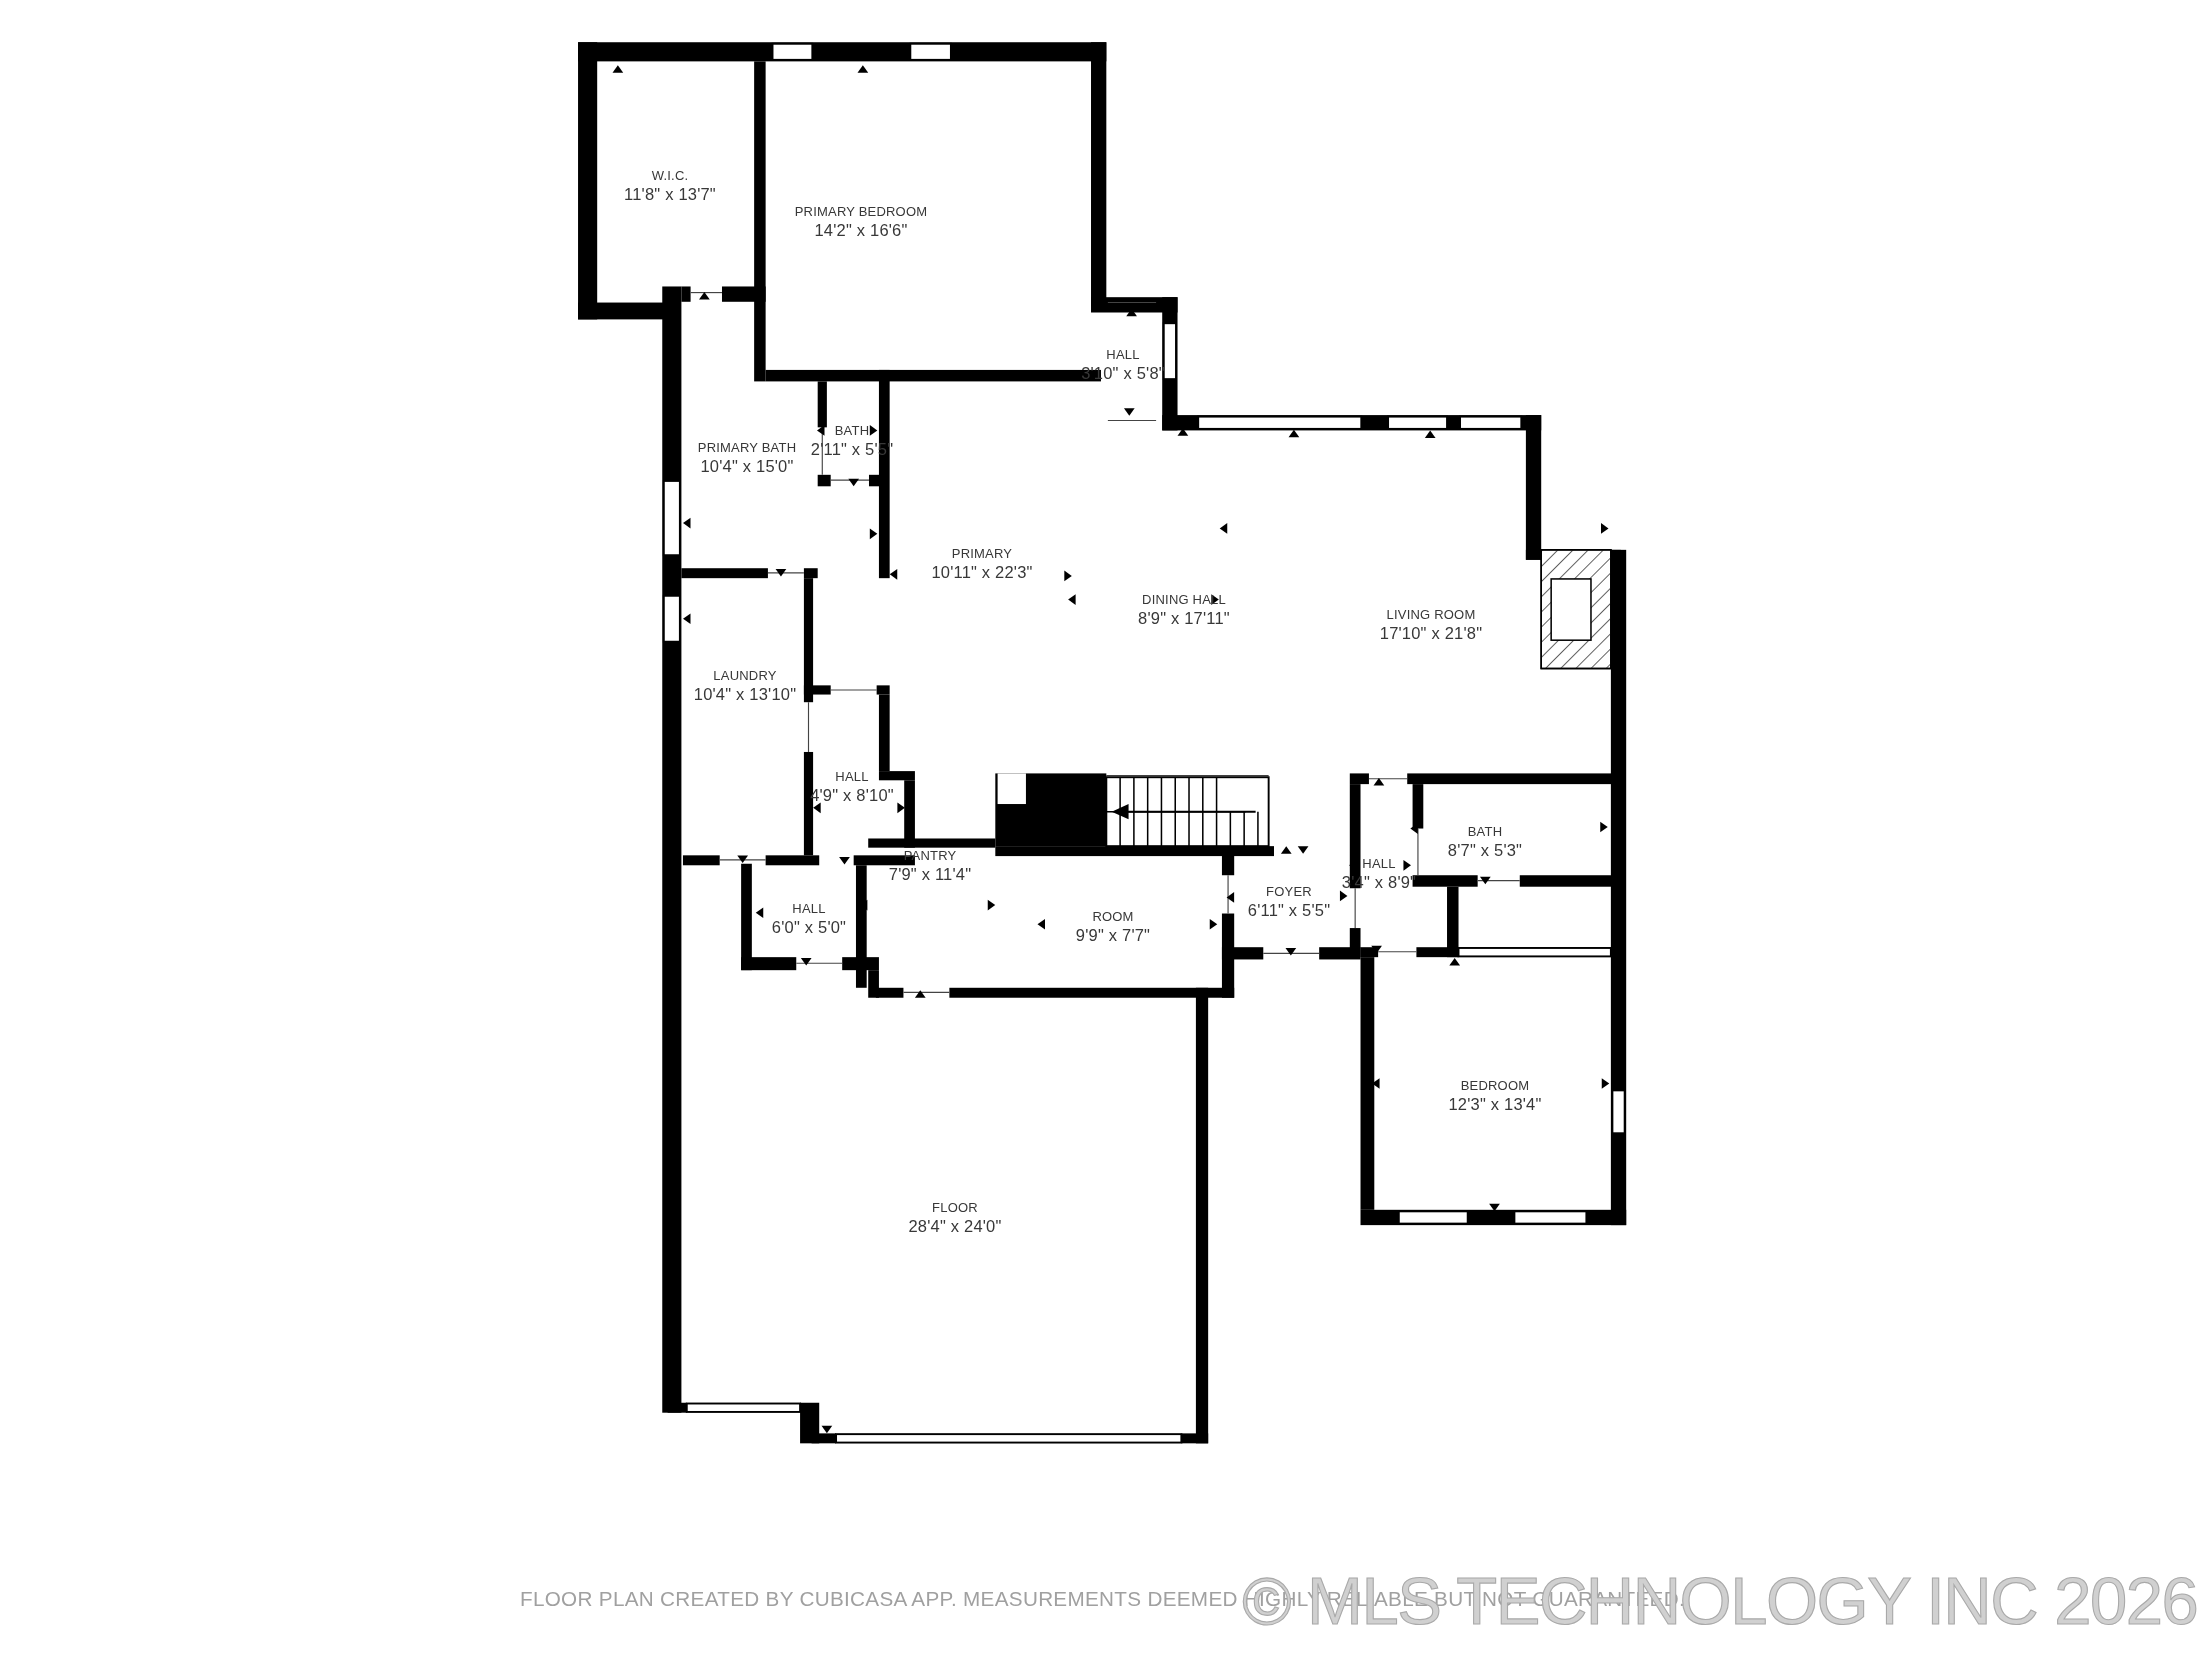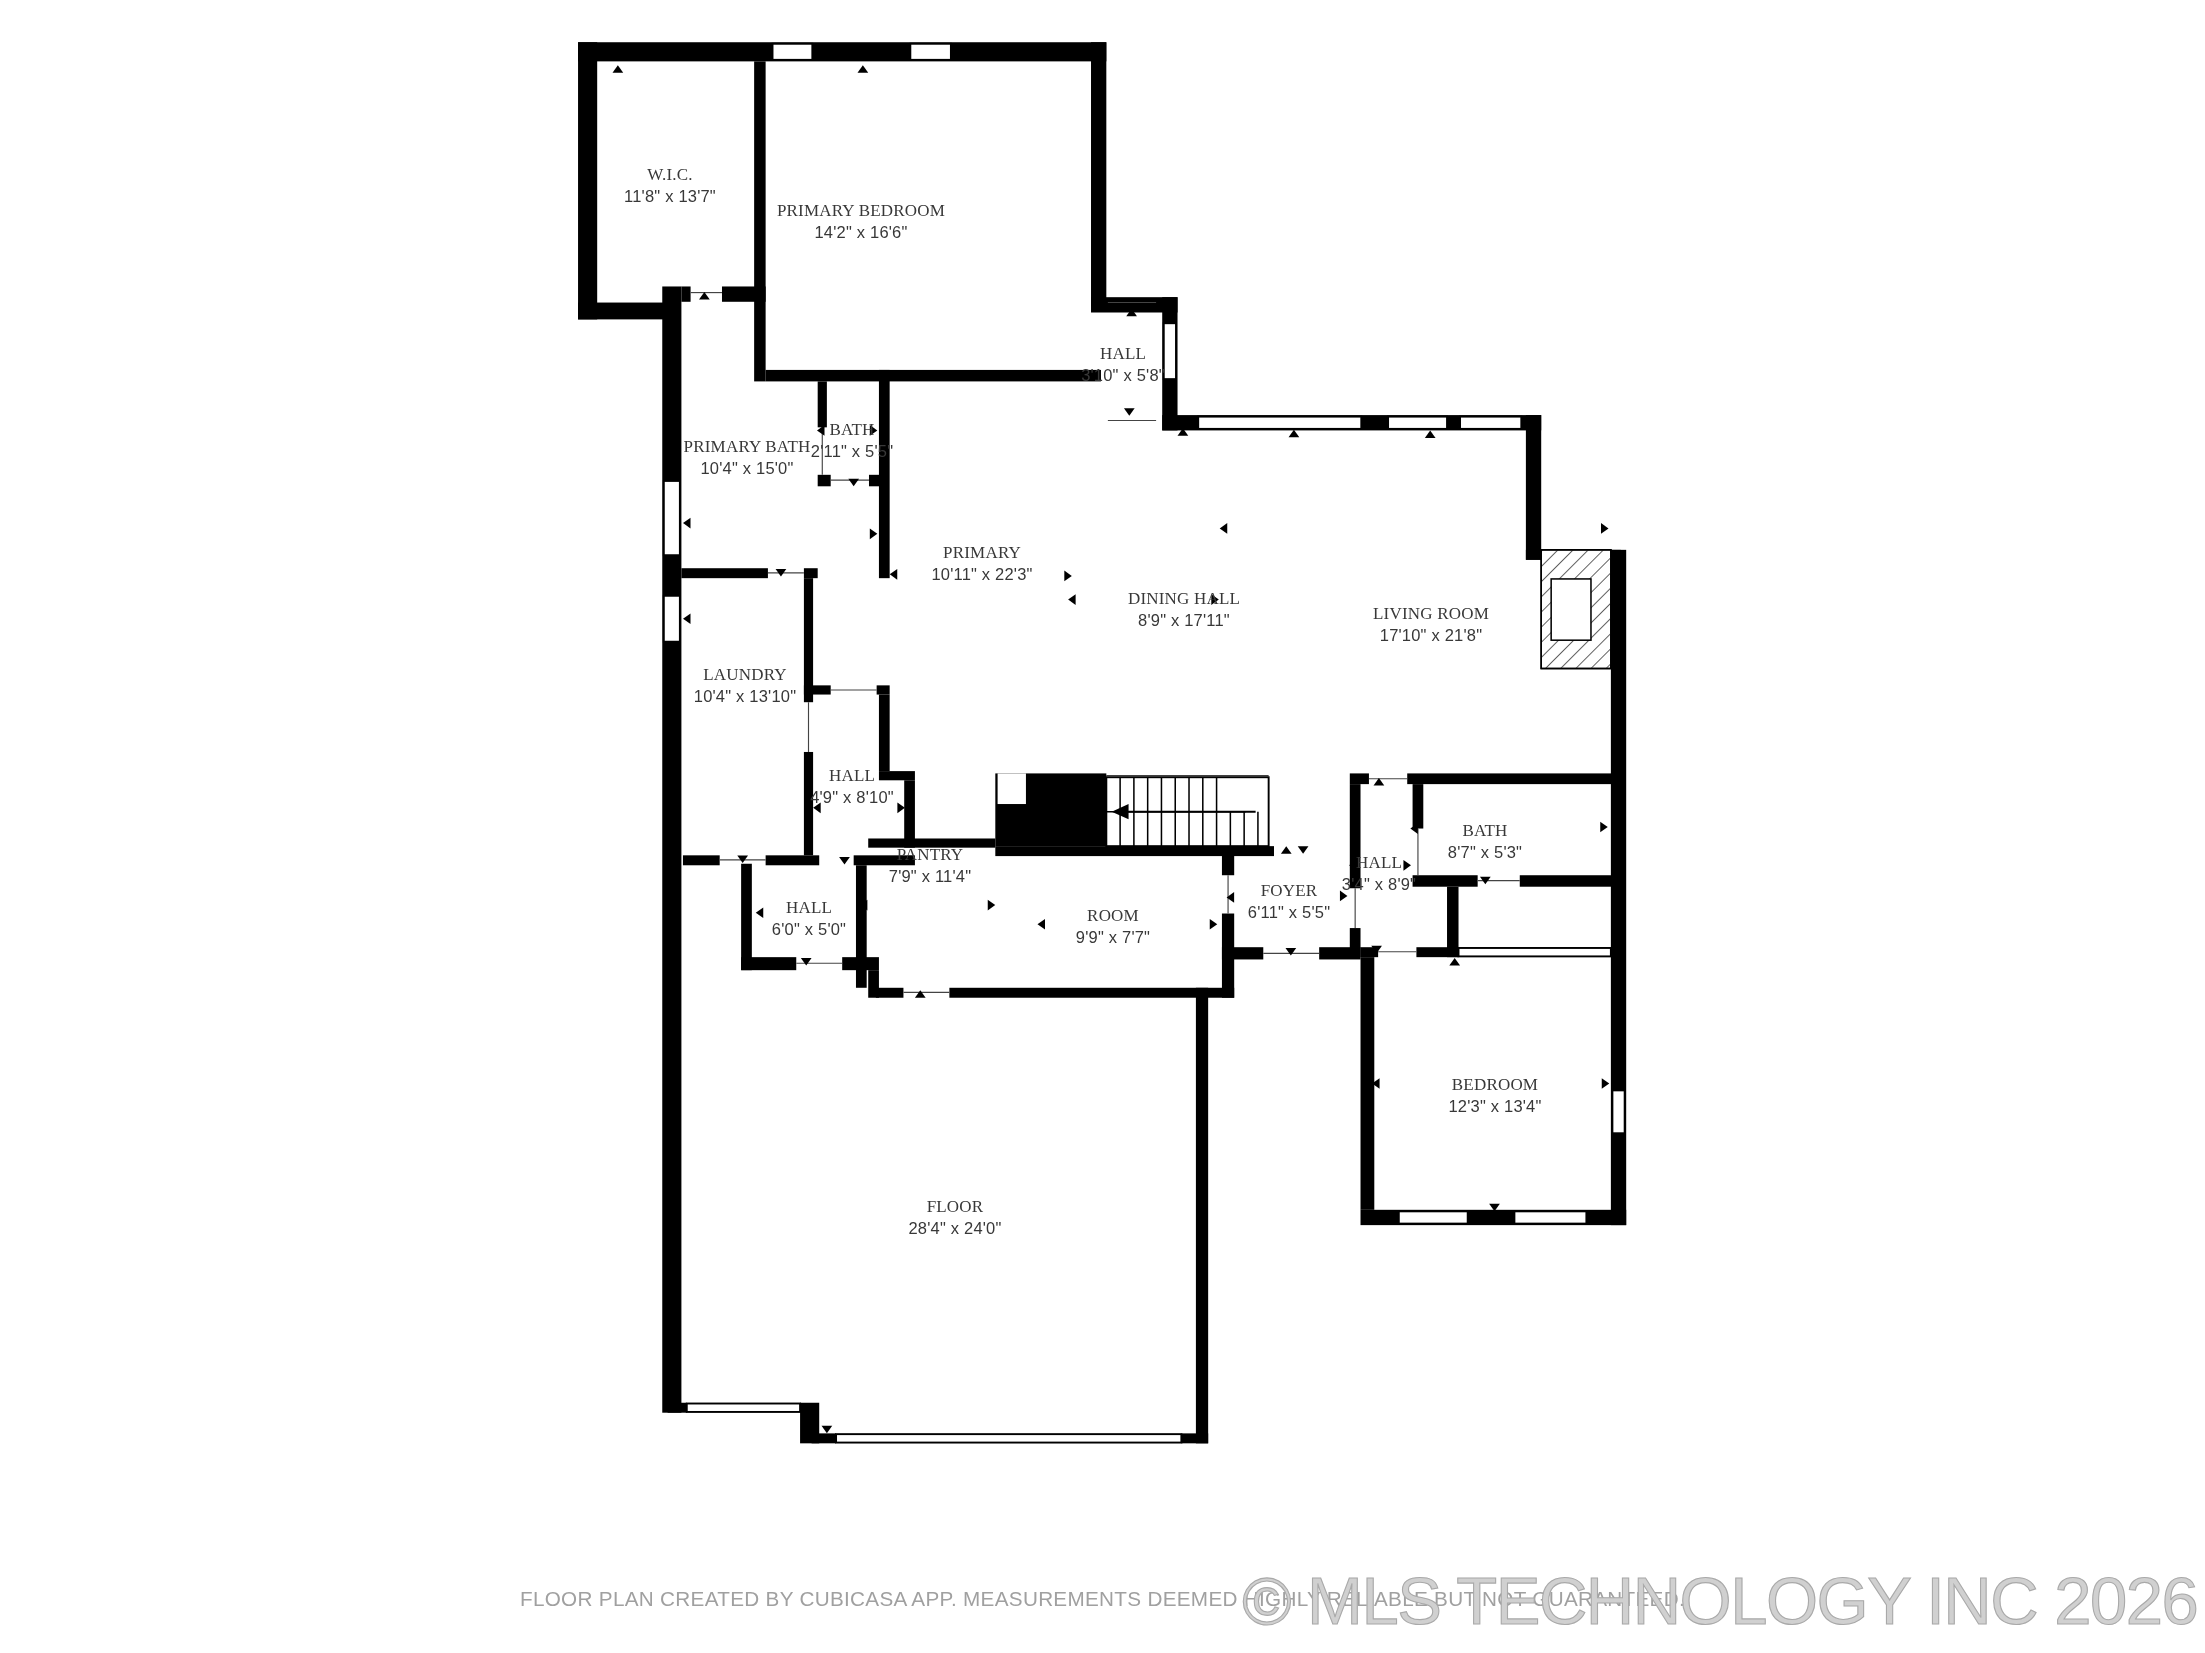--- a/index.html
+++ b/index.html
@@ -3,21 +3,21 @@
 <meta charset="utf-8">
 <title>Floor Plan</title>
 <style>
   html,body{margin:0;padding:0;background:#ffffff;}
   body{width:2205px;height:1654px;font-family:"Liberation Sans","DejaVu Sans",sans-serif;}
   .canvas{position:relative;width:2205px;height:1654px;background:#fff;overflow:hidden;}
   .plan-svg{position:absolute;left:0;top:0;}
   .labels-layer{position:absolute;left:0;top:0;width:100%;height:100%;}
   .room-label{position:absolute;transform:translate(-50%,-50%);text-align:center;color:#383838;
     white-space:nowrap;line-height:1.32;letter-spacing:0.2px;}
-  .room-label .rname{font-size:17px;display:block;font-family:Liberation Serif, serif;}
+  .room-label .rname{font-size:13px;display:block;}
   .room-label .rdims{font-size:16.5px;display:block;}
   .footer-note{position:absolute;left:0;top:1587px;width:100%;text-align:center;
     font-size:20.7px;color:#a0a0a0;letter-spacing:0.3px;}
   .watermark{position:absolute;right:7.7px;top:1562px;font-size:67px;color:#d0d0d0;
     -webkit-text-stroke:1.1px #a9a9a9;letter-spacing:-1.5px;white-space:nowrap;}
 </style>
 </head>
 <body>
 
 <div class="canvas">

